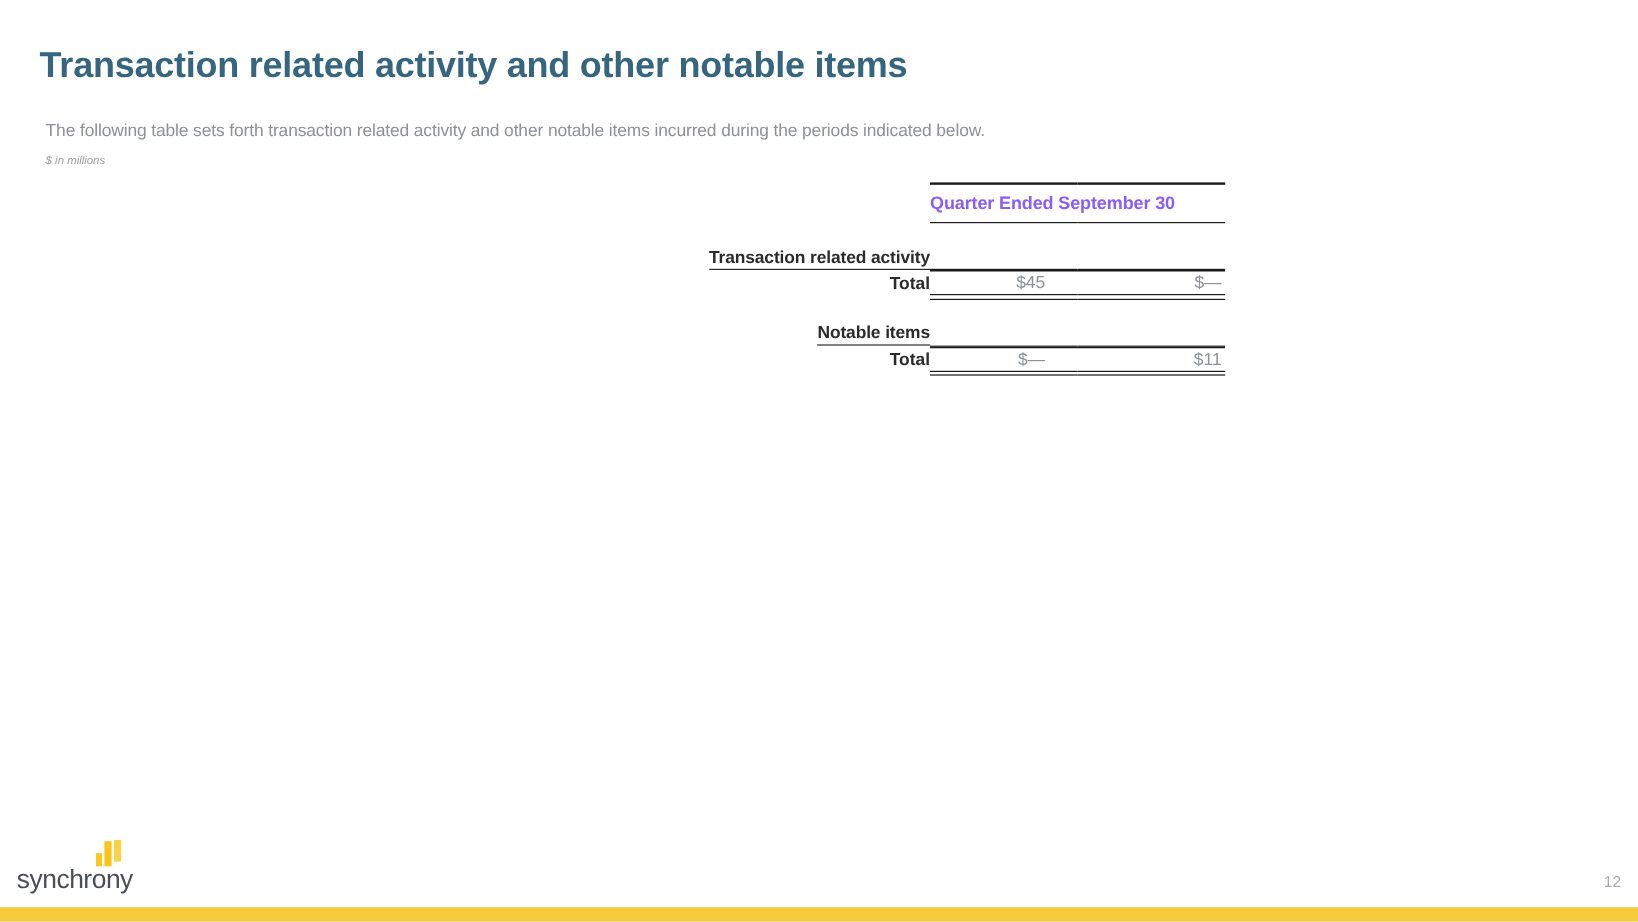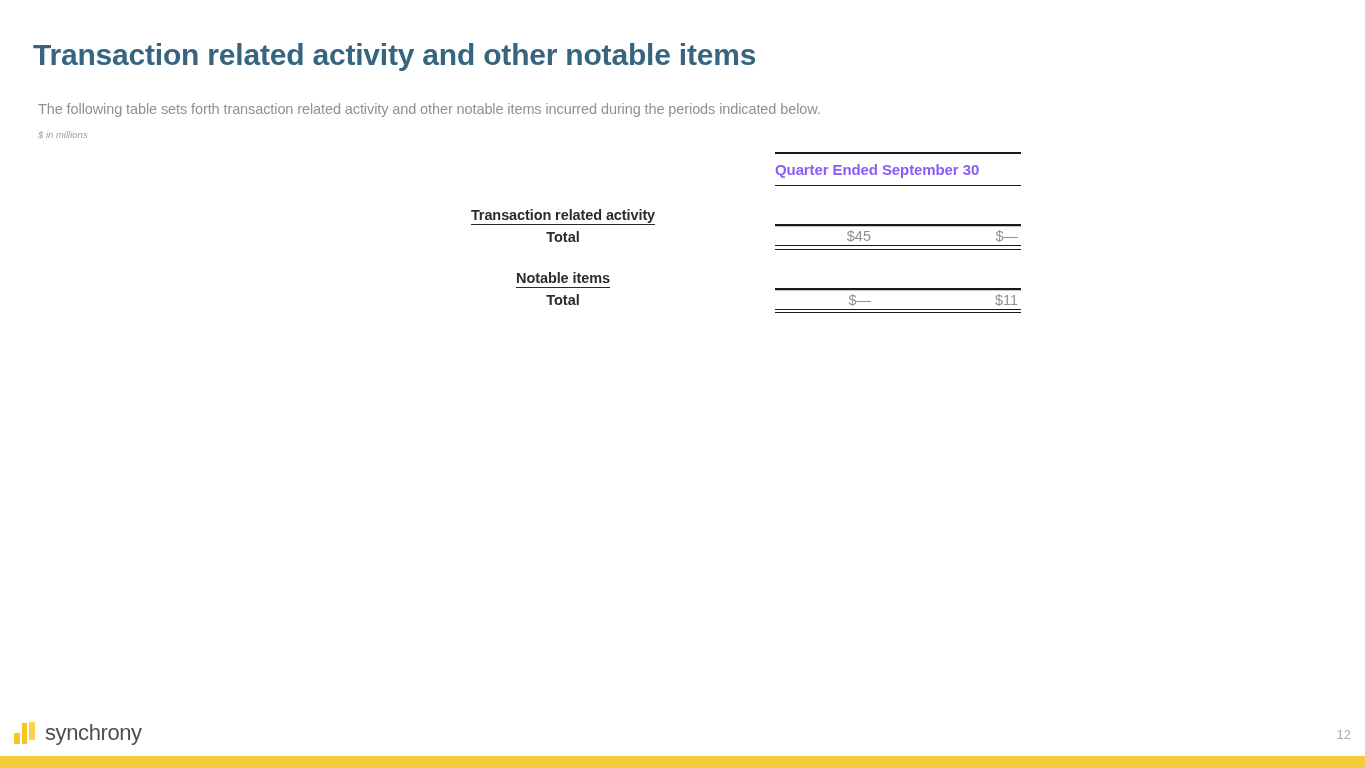--- a/index.html
+++ b/index.html
@@ -59,21 +59,21 @@
     table-layout: fixed;
   }
   table.fin col.c-label { width: 424px; }
   table.fin col.c-2025  { width: 123px; }
   table.fin col.c-2024  { width: 123px; }
 
   td, th {
     padding: 0;
     vertical-align: bottom;
     font-weight: normal;
-    text-align: center;
+    text-align: right;
   }
 
   
   .hdr-span {
     text-align: left;
     font-size: 15px;
     font-weight: bold;
     color: #8b5cf6;
     padding: 7px 0 7px 0;
     border-top: 2.5px solid #1a1a1a;
@@ -173,20 +173,21 @@
     height: 12px;
     background: #f5cb3c;
   }
   .logo {
     position: absolute;
     left: 14px;
     bottom: 24px;
     display: flex;
     align-items: flex-end;
     height: 28px;
+    flex-direction: column;
   }
   .logo-mark {
     position: relative;
     width: 24px;
     height: 22px;
     margin-right: 7px;
   }
   .logo-mark i {
     position: absolute;
     bottom: 0;

